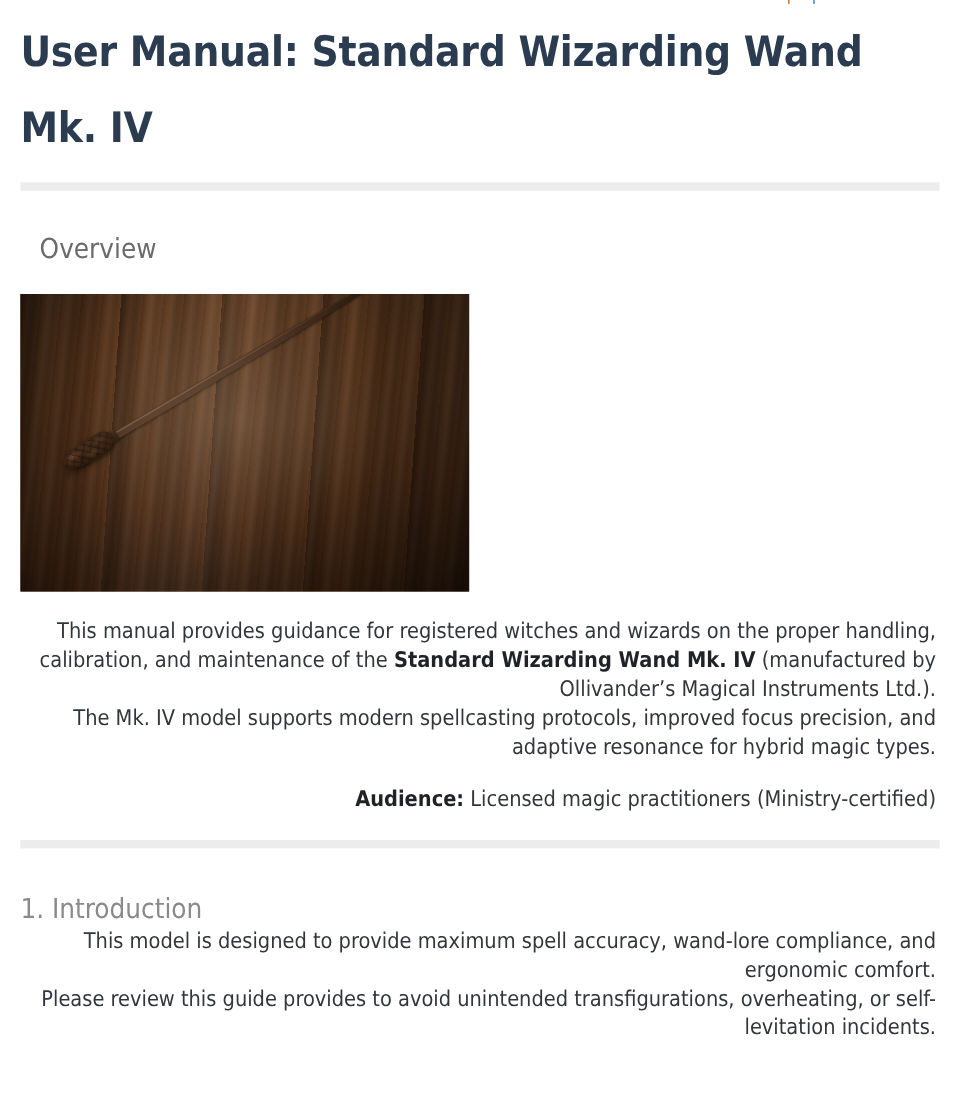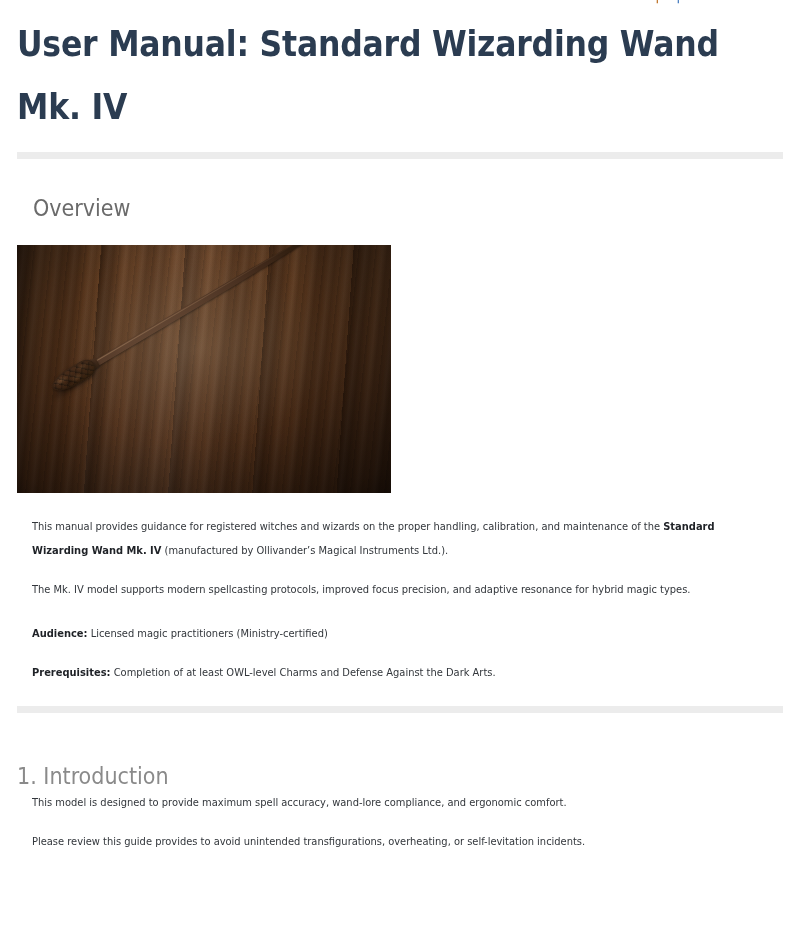--- a/index.html
+++ b/index.html
@@ -78,21 +78,21 @@
 
   h2.section-h {
     margin: 0;
     font-family: "DejaVu Sans Condensed", "Liberation Sans Narrow", "Liberation Sans", sans-serif;
     font-size: 23px;
     font-weight: normal;
     line-height: 30px;
     color: #6b6b6b;
   }
   h2.section-h.overview { margin-top: 34px; margin-left: 16px; }
-  h2.section-h.intro    { margin-top: 48px; color: #8a8a8a; }
+  h2.section-h.intro    { margin-top: 36px; color: #8a8a8a; }
 
   
   .figure {
     margin: 22px 0 0 0;
     width: 374px;
     height: 248px;
     position: relative;
     overflow: hidden;
     background: #5a3a20;
   }
@@ -211,26 +211,27 @@
     top: 12px;
     width: 54px;
     height: 11px;
     border-radius: 50%;
     background: radial-gradient(ellipse at 40% 40%, rgba(0,0,0,0.45) 0%, rgba(0,0,0,0) 72%);
     filter: blur(2px);
   }
 
   
   p.body {
-    margin: 15px;
+    margin: 0;
     font-family: "DejaVu Sans Condensed", "Liberation Sans Narrow", "Liberation Sans", sans-serif;
-    font-size: 11px;
+    font-size: 18px;
     line-height: 24px;
     color: #32363b;
     max-width: 766px;
+    text-align: right;
   }
   p.body.p1 { margin-top: 22px; }
   p.body.p2 { margin-top: 0px; }
   p.body.p3 { margin-top: 20px; }
   p.body.p4 { margin-top: 24px; }
   p.body b, p.body strong { font-weight: bold; color: #1f2227; }
 </style>
 </head>
 <body>
 
@@ -260,21 +261,20 @@
       </div>
       <div class="vignette"></div>
     </div>
 
     <p class="body p1"><span>This manual provides guidance for registered witches and wizards on the proper handling, calibration, and maintenance of the </span><b>Standard Wizarding Wand Mk. IV</b><span> (manufactured by Ollivander’s Magical Instruments Ltd.).</span></p>
 
     <p class="body p2">The Mk. IV model supports modern spellcasting protocols, improved focus precision, and adaptive resonance for hybrid magic types.</p>
 
     <p class="body p3"><b>Audience:</b><span> Licensed magic practitioners (Ministry-certified)</span></p>
 
-    <p class="body p2"><b>Prerequisites:</b><span> Completion of at least OWL-level Charms and Defense Against the Dark Arts.</span></p>
 
     <hr class="rule mid">
 
     <h2 class="section-h intro">1. Introduction</h2>
 
 
     <p class="body p2">This model is designed to provide maximum spell accuracy, wand-lore compliance, and ergonomic comfort.</p>
 
     <p class="body p2">Please review this guide provides to avoid unintended transfigurations, overheating, or self-levitation incidents.</p>
 

